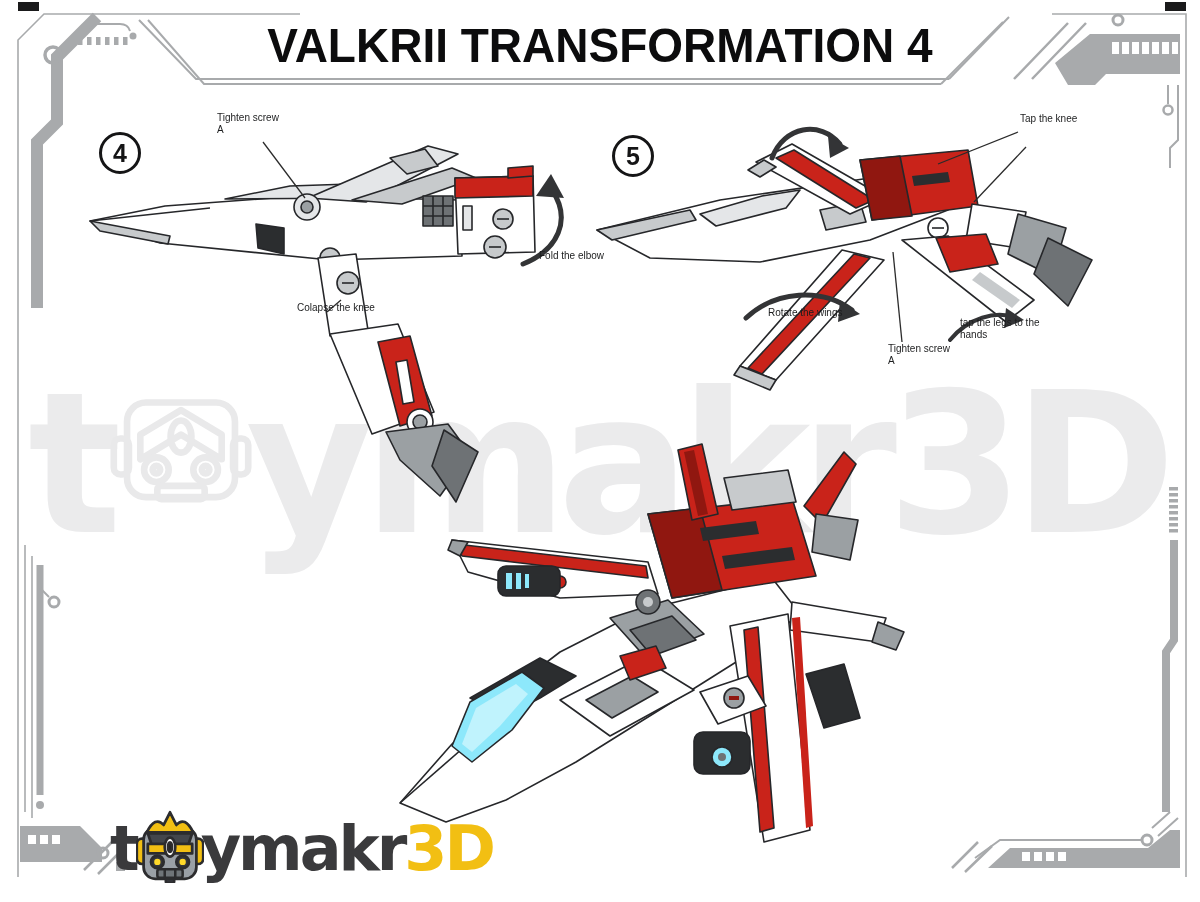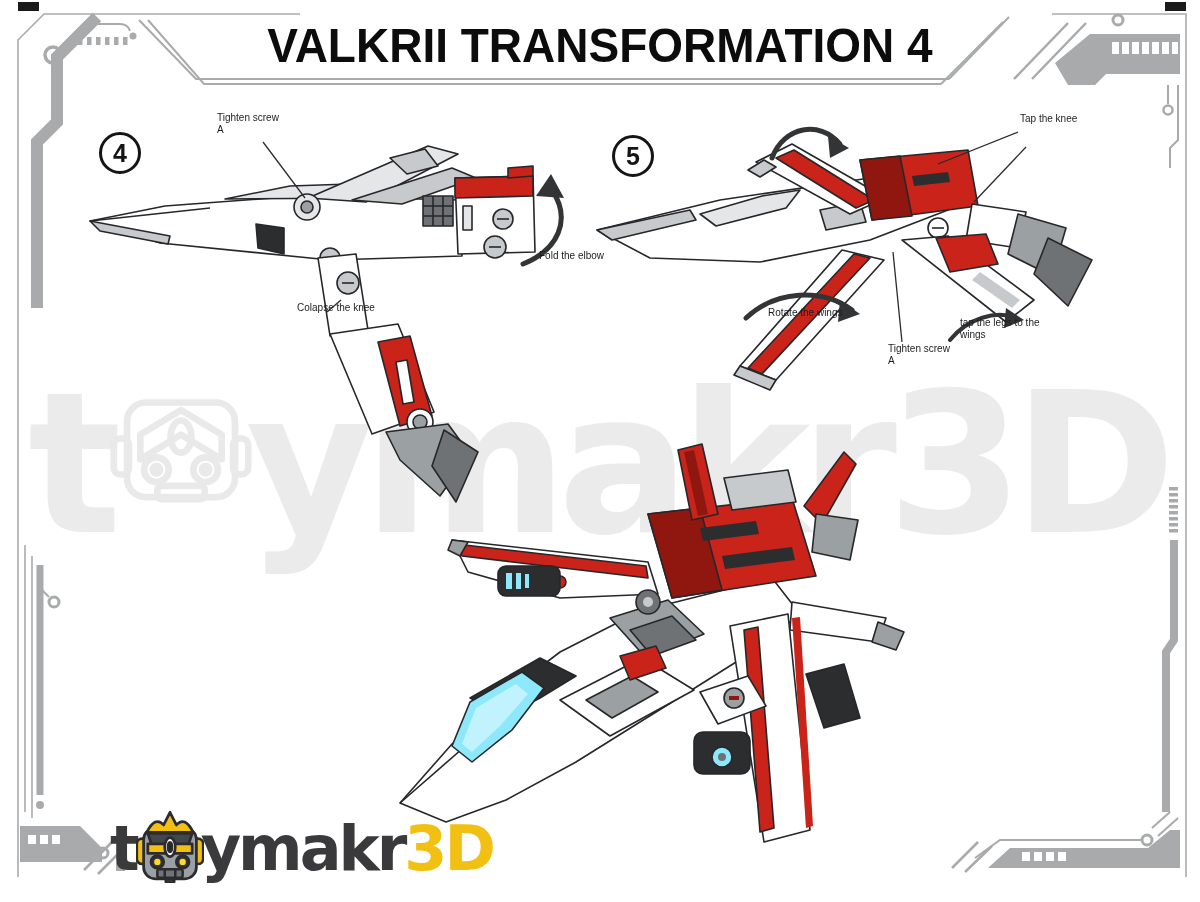--- a/index.html
+++ b/index.html
@@ -296,21 +296,21 @@
 
   <div class="step-circle c4">4</div>
   <div class="step-circle c5">5</div>
 
   <div class="lbl lbl-tighten4">Tighten screw A</div>
   <div class="lbl lbl-fold">Fold the elbow</div>
   <div class="lbl lbl-knee">Colapse the knee</div>
   <div class="lbl lbl-pegs">Tap the knee</div>
   <div class="lbl lbl-rotate">Rotate the wings</div>
   <div class="lbl lbl-tighten5">Tighten screw A</div>
-  <div class="lbl lbl-taplegs">tap the legs to the wings</div>
+  <div class="lbl lbl-taplegs">tap the legs to the hands</div>
 
   <div class="logo">
     <span>t</span>
     <span class="lg-robot">
       <svg width="68" height="76" viewBox="0 0 64 72">
         <g stroke="#2c2c2e" stroke-width="2.6" stroke-linejoin="round">
           <rect x="0.5" y="30" width="12" height="24" rx="5" fill="#f2bf13"></rect>
           <rect x="51.5" y="30" width="12" height="24" rx="5" fill="#f2bf13"></rect>
           <rect x="7" y="20" width="50" height="48" rx="11" fill="#9aa0a6"></rect>
           <path d="M 10,24 Q 18,8 26,17 L 32,5 L 38,17 Q 46,8 54,24 Z" fill="#f2bf13"></path>

